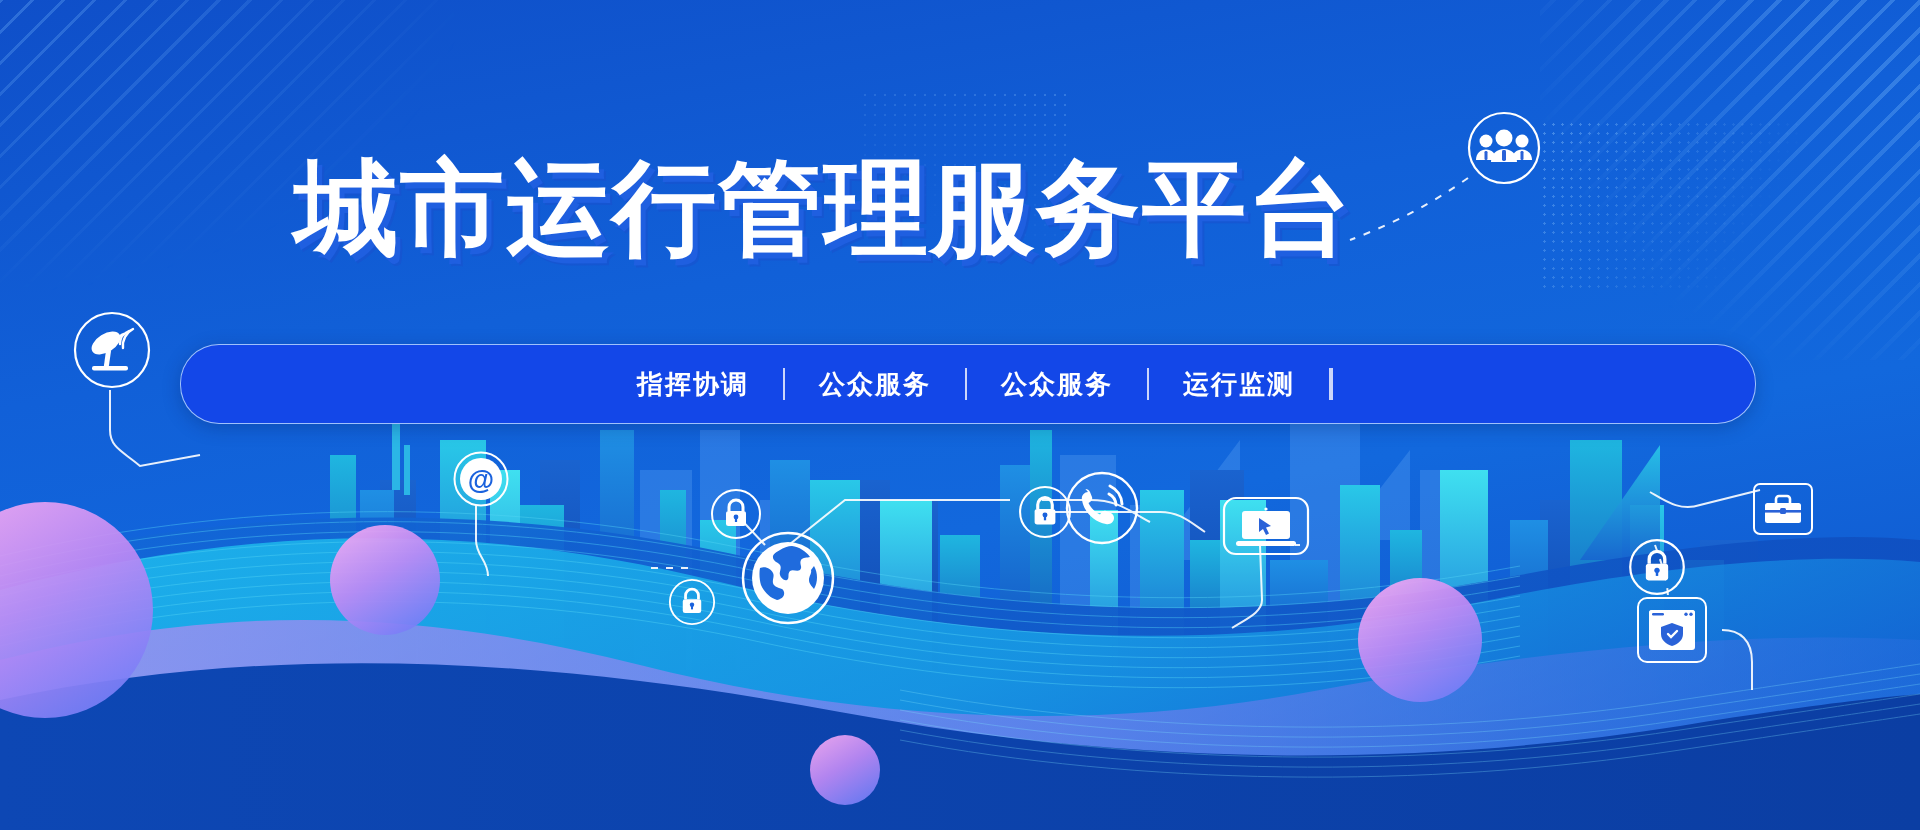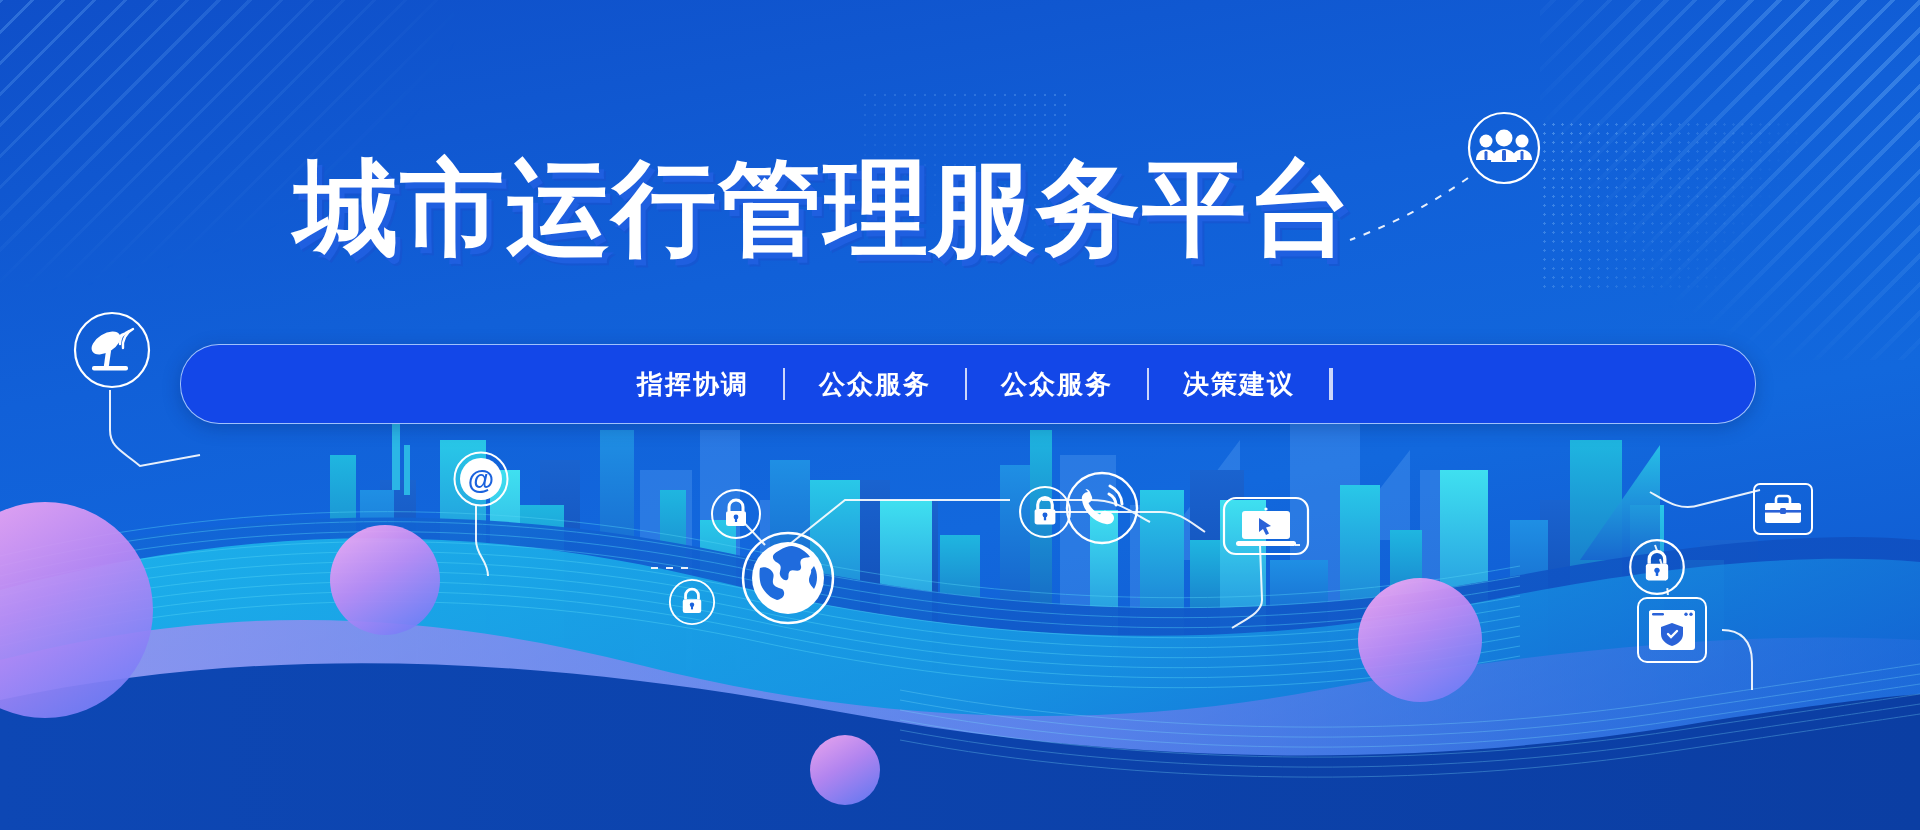--- a/index.html
+++ b/index.html
@@ -358,18 +358,18 @@
 
   <div class="title">城市运行管理服务平台</div>
 
   <div class="nav">
     <div class="nav-item">指挥协调</div>
     <div class="nav-sep"></div>
     <div class="nav-item">公众服务</div>
     <div class="nav-sep"></div>
     <div class="nav-item">公众服务</div>
     <div class="nav-sep"></div>
-    <div class="nav-item">决策建议</div>
+    <div class="nav-item">运行监测</div>
     <div class="nav-sep"></div>
     <div class="nav-sep"></div>
   </div>
 
 </div>
 
 </body></html>

